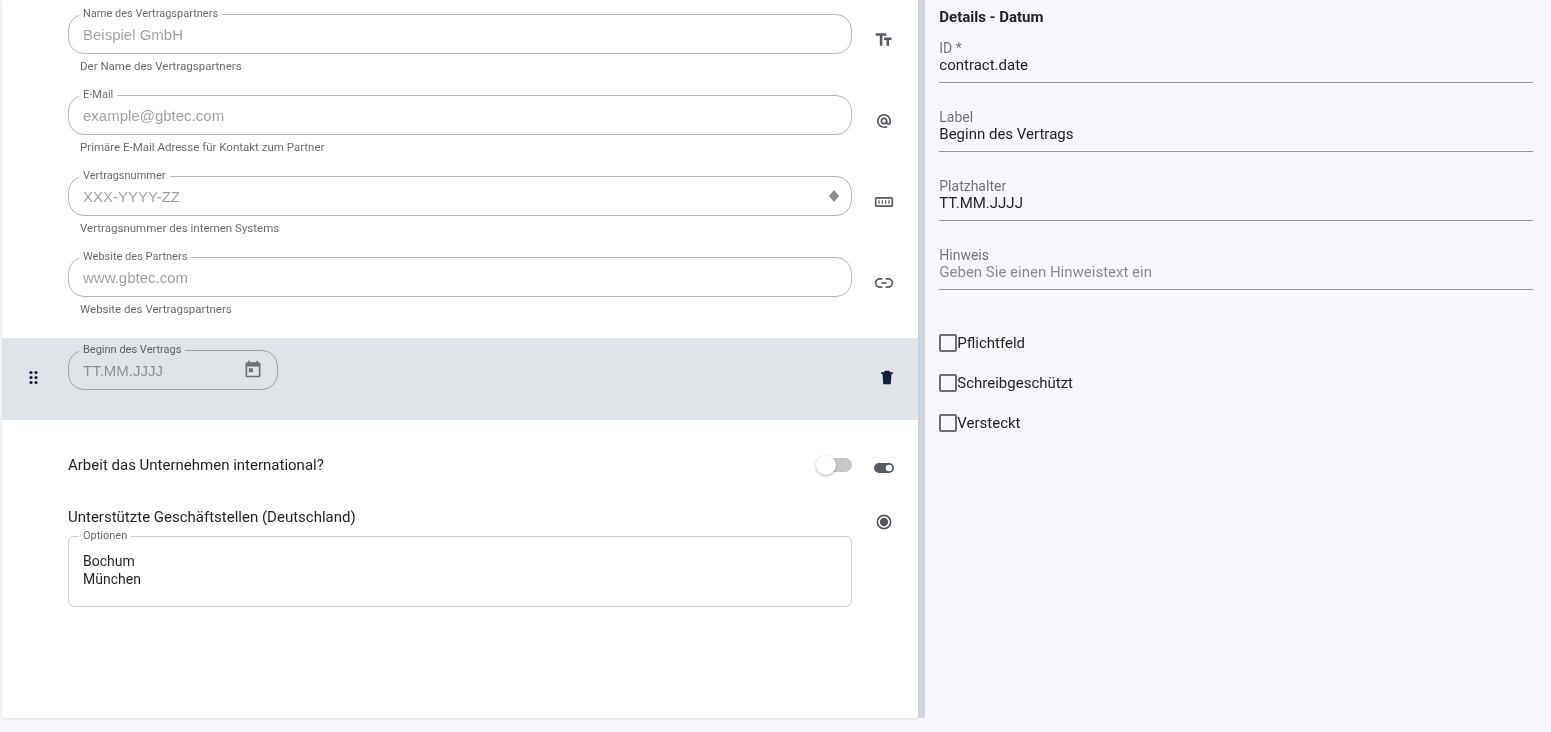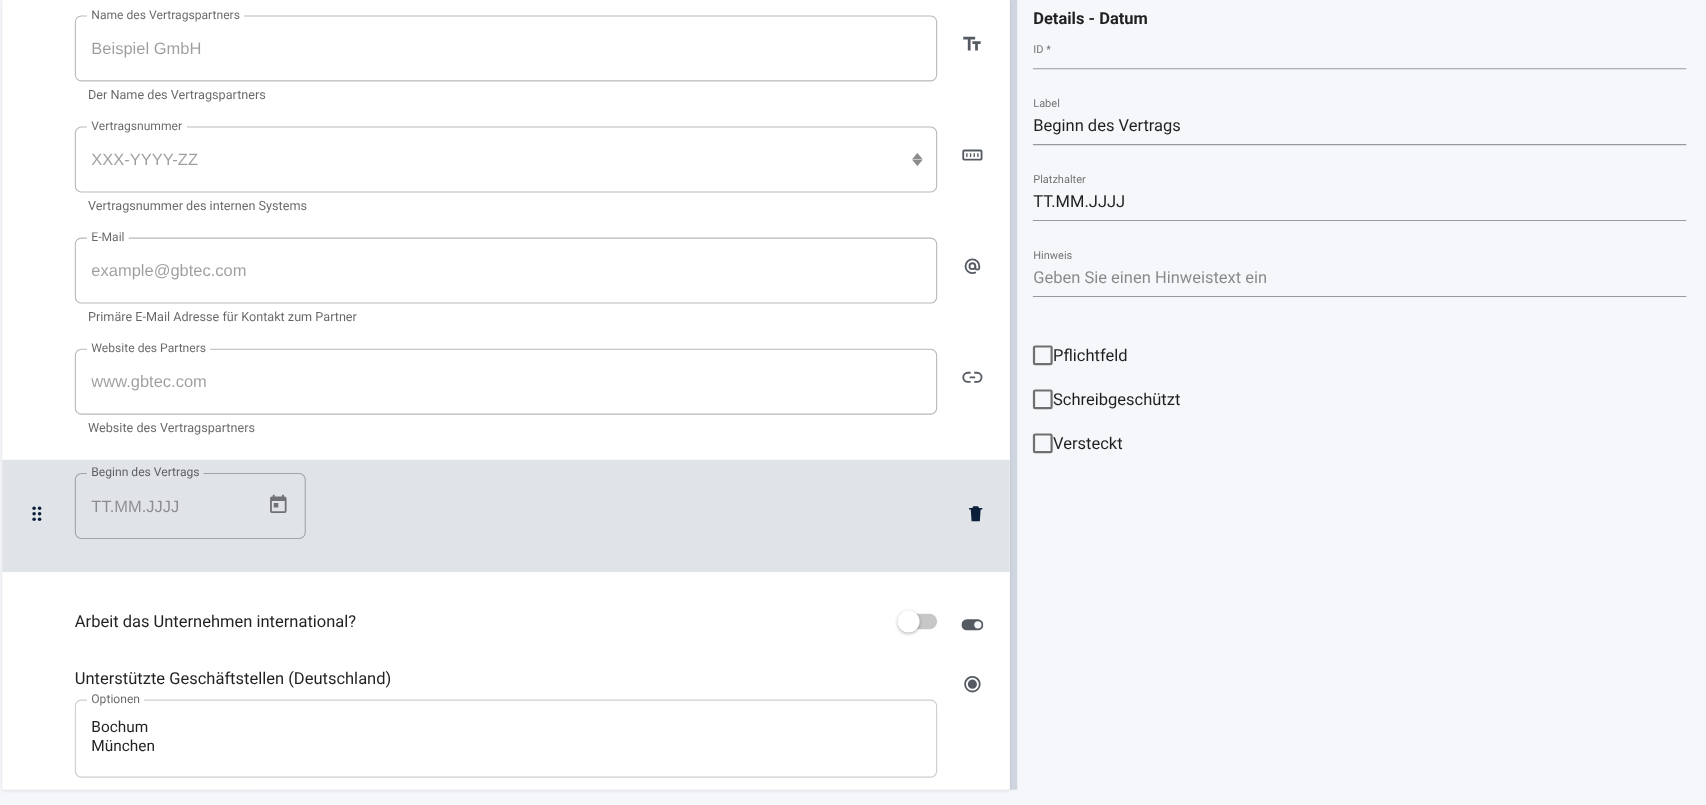--- a/index.html
+++ b/index.html
@@ -42,22 +42,22 @@
   }
   .field-block.selected {
     background: #e0e3e8;
     padding-top: 12px;
     padding-bottom: 30px;
   }
 
   .outlined-field {
     position: relative;
     border: 1px solid rgba(0,0,0,0.28);
-    border-radius: 6px;
-    height: 60px;
+    border-radius: 16px;
+    height: 40px;
     display: flex;
     align-items: center;
     padding: 12px 14px;
   }
   .outlined-field .floating-label {
     position: absolute;
     top: -8px;
     left: 10px;
     background: #ffffff;
     padding: 0 4px;
@@ -197,21 +197,21 @@
   .underline-field {
     position: relative;
     border-bottom: 1px solid rgba(0,0,0,0.38);
     padding: 16px 0 6px 0;
     margin-bottom: 4px;
   }
   .underline-field .small-label {
     position: absolute;
     top: 0;
     left: 0;
-    font-size: 10px;
+    font-size: 14px;
     color: rgba(0,0,0,0.55);
   }
   .underline-field .value {
     font-size: 15px;
     min-height: 20px;
     color: rgba(0,0,0,0.87);
     outline: none;
     border: none;
     background: transparent;
     width: 100%;
@@ -248,20 +248,34 @@
 
     <div class="field-block" style="padding-top:14px">
       <div class="outlined-field">
         <span class="floating-label">Name des Vertragspartners</span>
         <input placeholder="Beispiel GmbH" style="">
       </div>
       <div class="hint">Der Name des Vertragspartners</div>
       <span class="type-icon" style="top:28px">
         <svg viewBox="0 0 24 24" fill="currentColor">
             <path d="M2 4v3h5v12h3V7h5V4H2zm19 5h-9v3h3v7h3v-7h3V9z"></path>
+          </svg>
+      </span>
+    </div>
+
+    <div class="field-block">
+      <div class="outlined-field">
+        <span class="floating-label">E-Mail</span>
+        <input placeholder="example@gbtec.com" style="">
+      </div>
+      <div class="hint">Primäre E-Mail Adresse für Kontakt zum Partner</div>
+      <span class="type-icon" style="top:20px">
+        <svg viewBox="0 0 24 24" fill="none" stroke="currentColor" stroke-width="2">
+            <circle cx="12" cy="12" r="3.2"></circle>
+            <path d="M15.2 12v1.5c0 1.3 1 2.3 2.2 2.3s2.1-1 2.1-2.3V12c0-4.3-3.4-7.5-7.5-7.5S4.5 7.7 4.5 12 7.9 19.5 12 19.5c1.4 0 2.7-.3 3.8-.9"></path>
           </svg>
       </span>
     </div>
 
     <div class="field-block">
       <div class="outlined-field">
         <span class="floating-label">Vertragsnummer</span>
         <input placeholder="XXX-YYYY-ZZ" style="">
         <span class="stepper">
           <svg viewBox="0 0 10 6">
@@ -274,34 +288,20 @@
       </div>
       <div class="hint">Vertragsnummer des internen Systems</div>
       <span class="type-icon" style="top:20px">
         <svg viewBox="0 0 24 24" fill="none" stroke="currentColor" stroke-width="2">
             <rect x="2" y="7" width="20" height="10" rx="1"></rect>
             <path d="M6 10v4M10 10v4M14 10v4M18 10v4" stroke-width="1.5"></path>
           </svg>
       </span>
     </div>
 
-    <div class="field-block">
-      <div class="outlined-field">
-        <span class="floating-label">E-Mail</span>
-        <input placeholder="example@gbtec.com" style="">
-      </div>
-      <div class="hint">Primäre E-Mail Adresse für Kontakt zum Partner</div>
-      <span class="type-icon" style="top:20px">
-        <svg viewBox="0 0 24 24" fill="none" stroke="currentColor" stroke-width="2">
-            <circle cx="12" cy="12" r="3.2"></circle>
-            <path d="M15.2 12v1.5c0 1.3 1 2.3 2.2 2.3s2.1-1 2.1-2.3V12c0-4.3-3.4-7.5-7.5-7.5S4.5 7.7 4.5 12 7.9 19.5 12 19.5c1.4 0 2.7-.3 3.8-.9"></path>
-          </svg>
-      </span>
-    </div>
-
     <div class="field-block" style="padding-bottom:12px">
       <div class="outlined-field">
         <span class="floating-label">Website des Partners</span>
         <input placeholder="www.gbtec.com" style="">
       </div>
       <div class="hint">Website des Vertragspartners</div>
       <span class="type-icon" style="top:20px">
         <svg viewBox="0 0 24 24" fill="none" stroke="currentColor" stroke-width="2">
             <path d="M9 12h6"></path>
             <path d="M10 7H7a5 5 0 000 10h3M14 7h3a5 5 0 010 10h-3"></path>
@@ -369,20 +369,21 @@
   </div>
 </div>
 
 <div class="splitter"></div>
 
 <div class="right-pane">
   <div class="details-header">Details - Datum</div>
 
   <div class="underline-field">
     <span class="small-label">ID *</span>
+    <div class="value" contenteditable="true" style="">contract.date</div>
   </div>
   <div class="spacer-sm"></div>
 
   <div class="underline-field">
     <span class="small-label">Label</span>
     <div class="value" contenteditable="true" style="">Beginn des Vertrags</div>
   </div>
   <div class="spacer-sm"></div>
 
 

